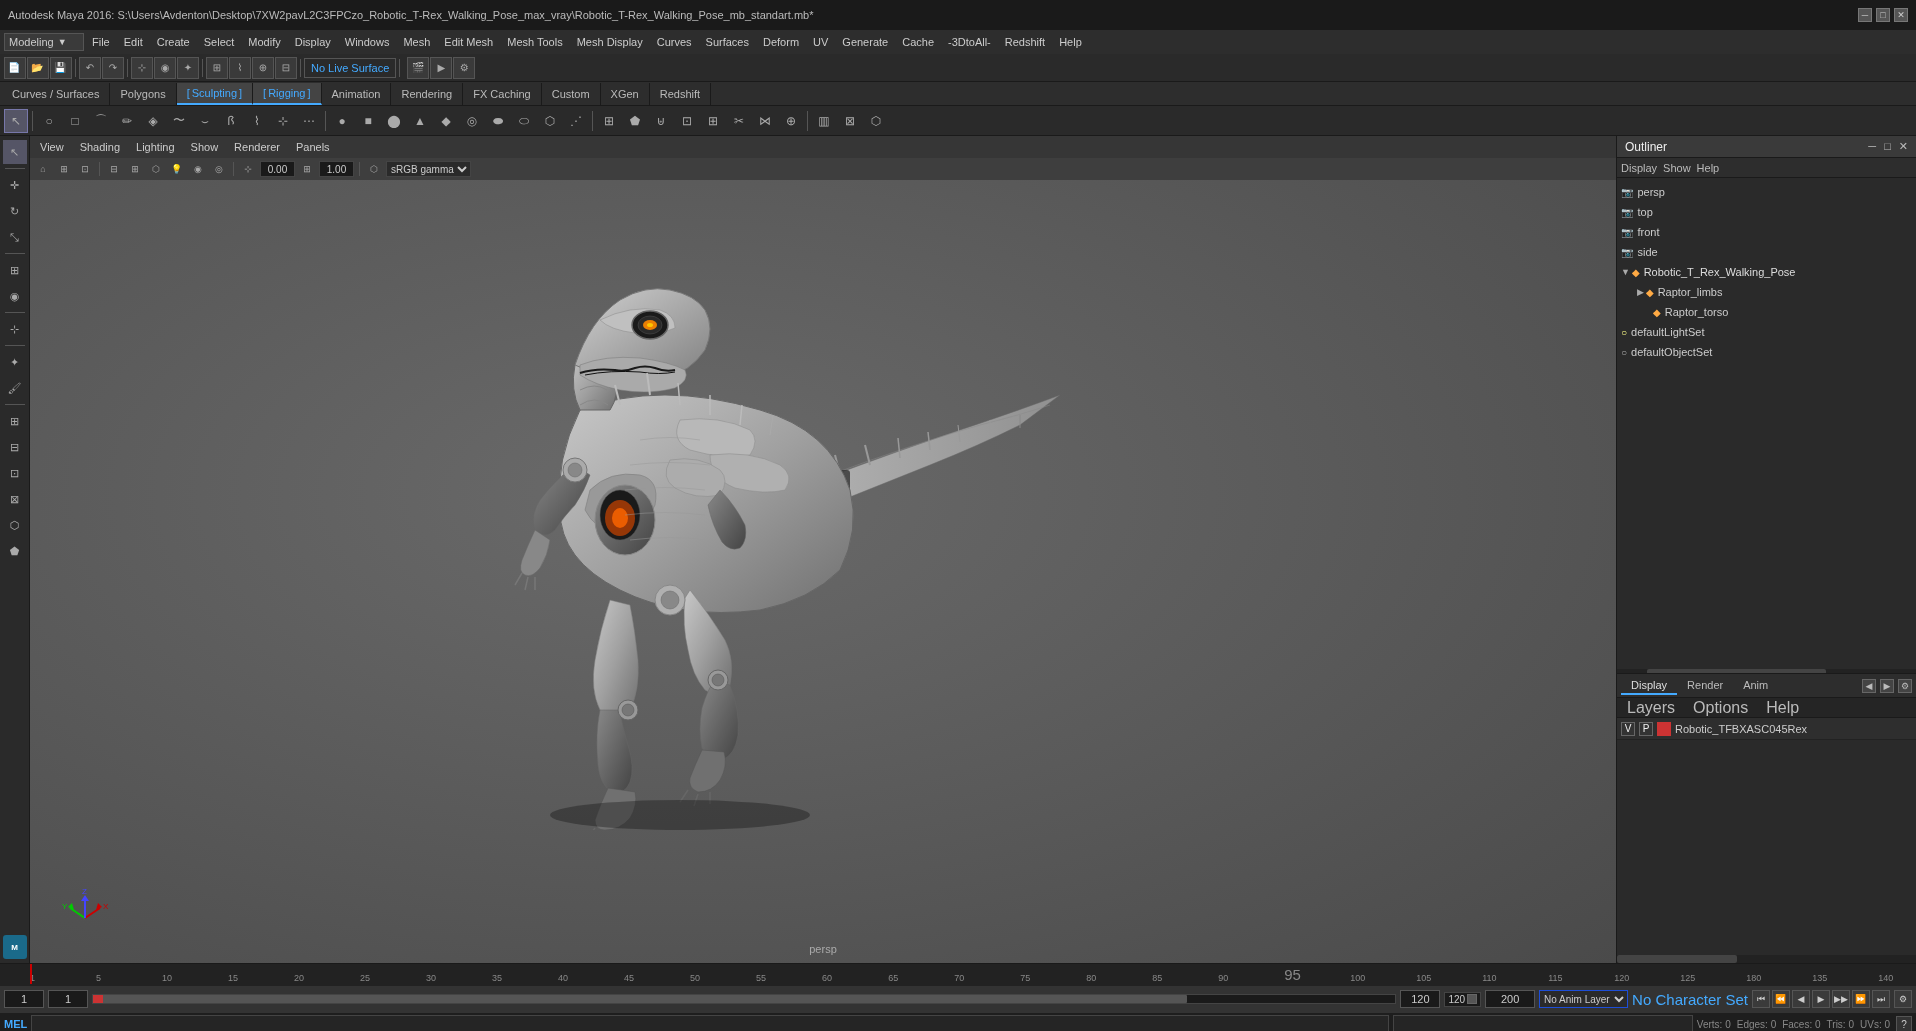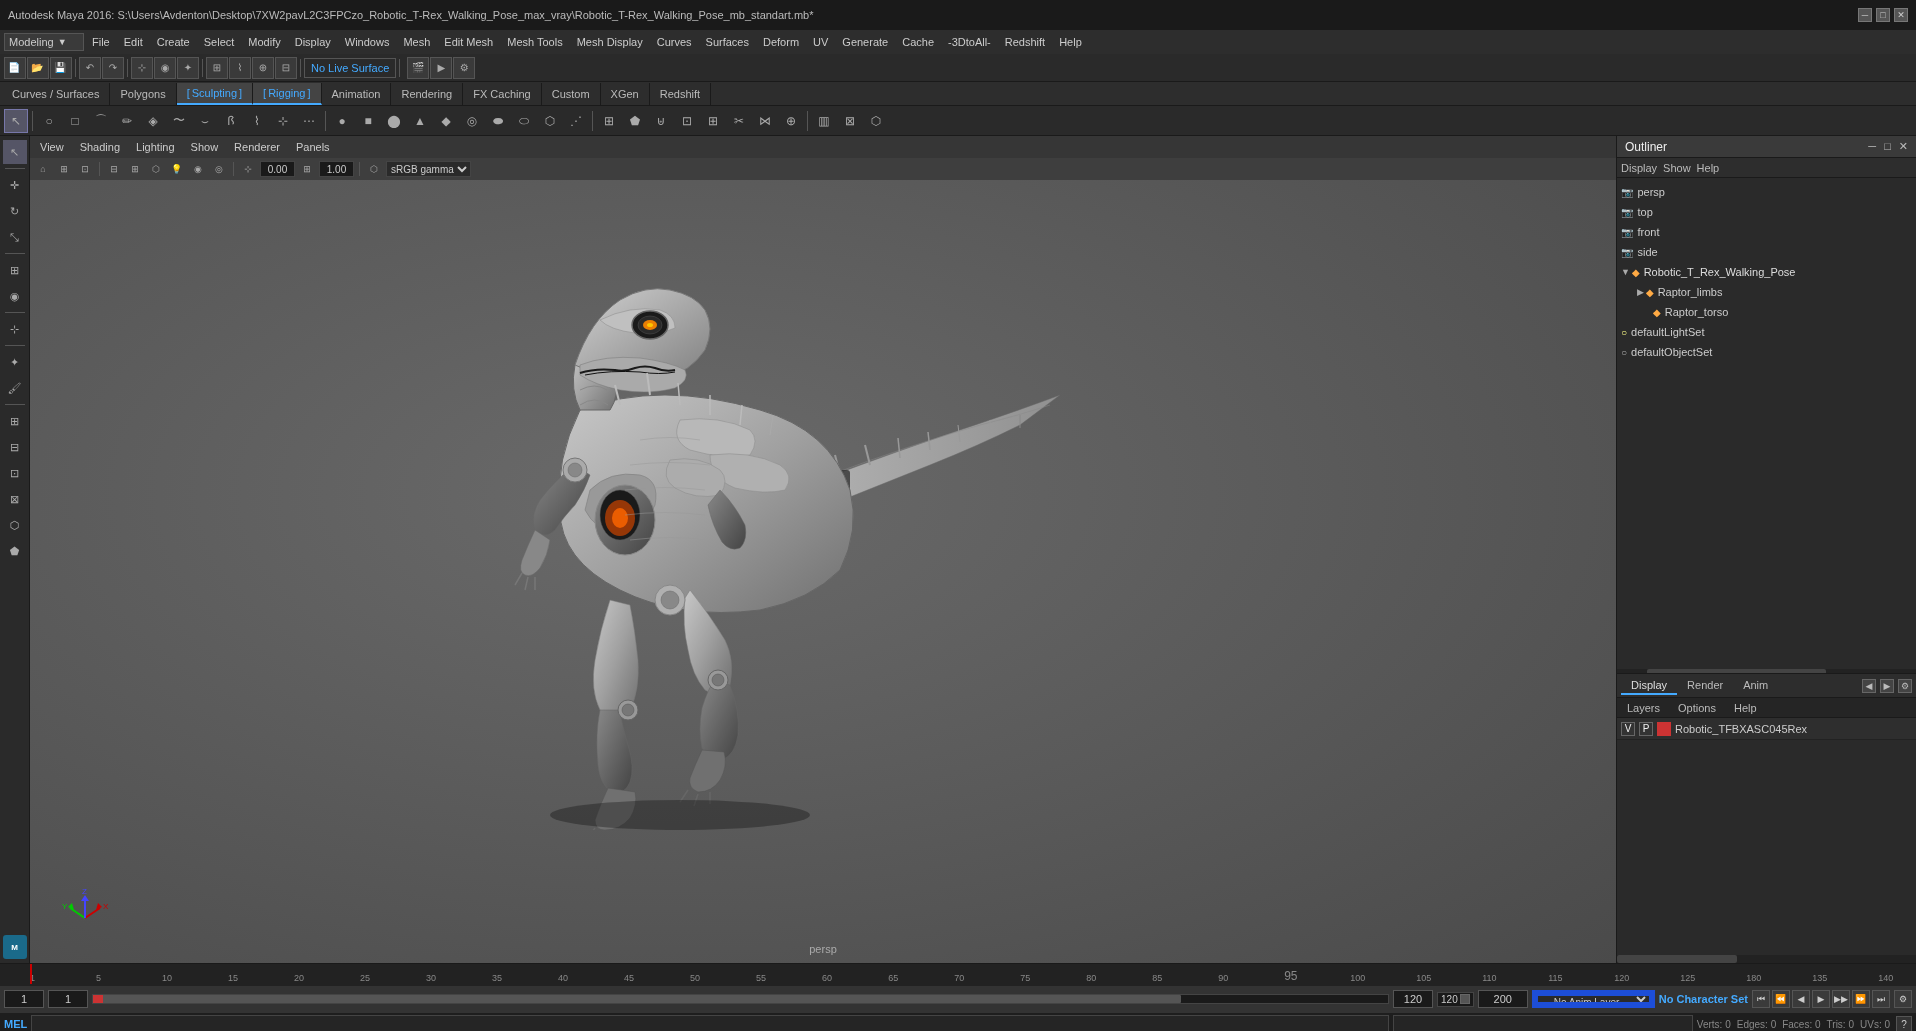--- a/index.html
+++ b/index.html
@@ -376,21 +376,21 @@
       background: #252525;
       display: flex;
       align-items: center;
       padding: 0 4px;
       gap: 6px;
       border-bottom: 1px solid #1a1a1a;
     }
     .sub-tab {
       padding: 1px 6px;
       cursor: pointer;
-      font-size: 11px;
+      font-size: 16px;
       color: #bbb;
     }
 
     
     #layer-row {
       height: 22px;
       display: flex;
       align-items: center;
       padding: 0 4px;
       gap: 4px;
@@ -440,31 +440,30 @@
     #timeline-bar {
       height: 28px;
       background: #333;
       display: flex;
       align-items: center;
       padding: 0 4px;
       gap: 4px;
     }
     .anim-layer-select {
       background: #2a2a2a;
-      border: 6px solid #1d4ed8;
+      border: 1px solid #1d4ed8;
       color: #ccc;
       font-size: 10px;
       height: 18px;
-      padding: 0 12px;
+      padding: 0 0;
     }
     .char-set-label {
-      font-size: 11px;
+      font-size: 15px;
       color: #4af;
       cursor: pointer;
-      font-weight: bold;
     }
 
     
     #axes {
       position: absolute;
       bottom: 30px;
       left: 30px;
       width: 50px;
       height: 50px;
     }
@@ -1024,21 +1023,21 @@
         <span style="position:absolute; left:31.5%; bottom:1px; font-size:9px; color:#888;">45</span>
         <span style="position:absolute; left:35%; bottom:1px; font-size:9px; color:#888;">50</span>
         <span style="position:absolute; left:38.5%; bottom:1px; font-size:9px; color:#888;">55</span>
         <span style="position:absolute; left:42%; bottom:1px; font-size:9px; color:#888;">60</span>
         <span style="position:absolute; left:45.5%; bottom:1px; font-size:9px; color:#888;">65</span>
         <span style="position:absolute; left:49%; bottom:1px; font-size:9px; color:#888;">70</span>
         <span style="position:absolute; left:52.5%; bottom:1px; font-size:9px; color:#888;">75</span>
         <span style="position:absolute; left:56%; bottom:1px; font-size:9px; color:#888;">80</span>
         <span style="position:absolute; left:59.5%; bottom:1px; font-size:9px; color:#888;">85</span>
         <span style="position:absolute; left:63%; bottom:1px; font-size:9px; color:#888;">90</span>
-        <span style="position:absolute; left:66.5%; bottom:1px; font-size:12px; color:#888;">95</span>
+        <span style="position:absolute; left:66.5%; bottom:1px; font-size:15px; color:#888;">95</span>
         <span style="position:absolute; left:70%; bottom:1px; font-size:9px; color:#888;">100</span>
         <span style="position:absolute; left:73.5%; bottom:1px; font-size:9px; color:#888;">105</span>
         <span style="position:absolute; left:77%; bottom:1px; font-size:9px; color:#888;">110</span>
         <span style="position:absolute; left:80.5%; bottom:1px; font-size:9px; color:#888;">115</span>
         <span style="position:absolute; left:84%; bottom:1px; font-size:9px; color:#888;">120</span>
         <span style="position:absolute; left:87.5%; bottom:1px; font-size:9px; color:#888;">125</span>
         <span style="position:absolute; left:91%; bottom:1px; font-size:9px; color:#888;">180</span>
         <span style="position:absolute; left:94.5%; bottom:1px; font-size:9px; color:#888;">135</span>
         <span style="position:absolute; left:98%; bottom:1px; font-size:9px; color:#888;">140</span>
 

